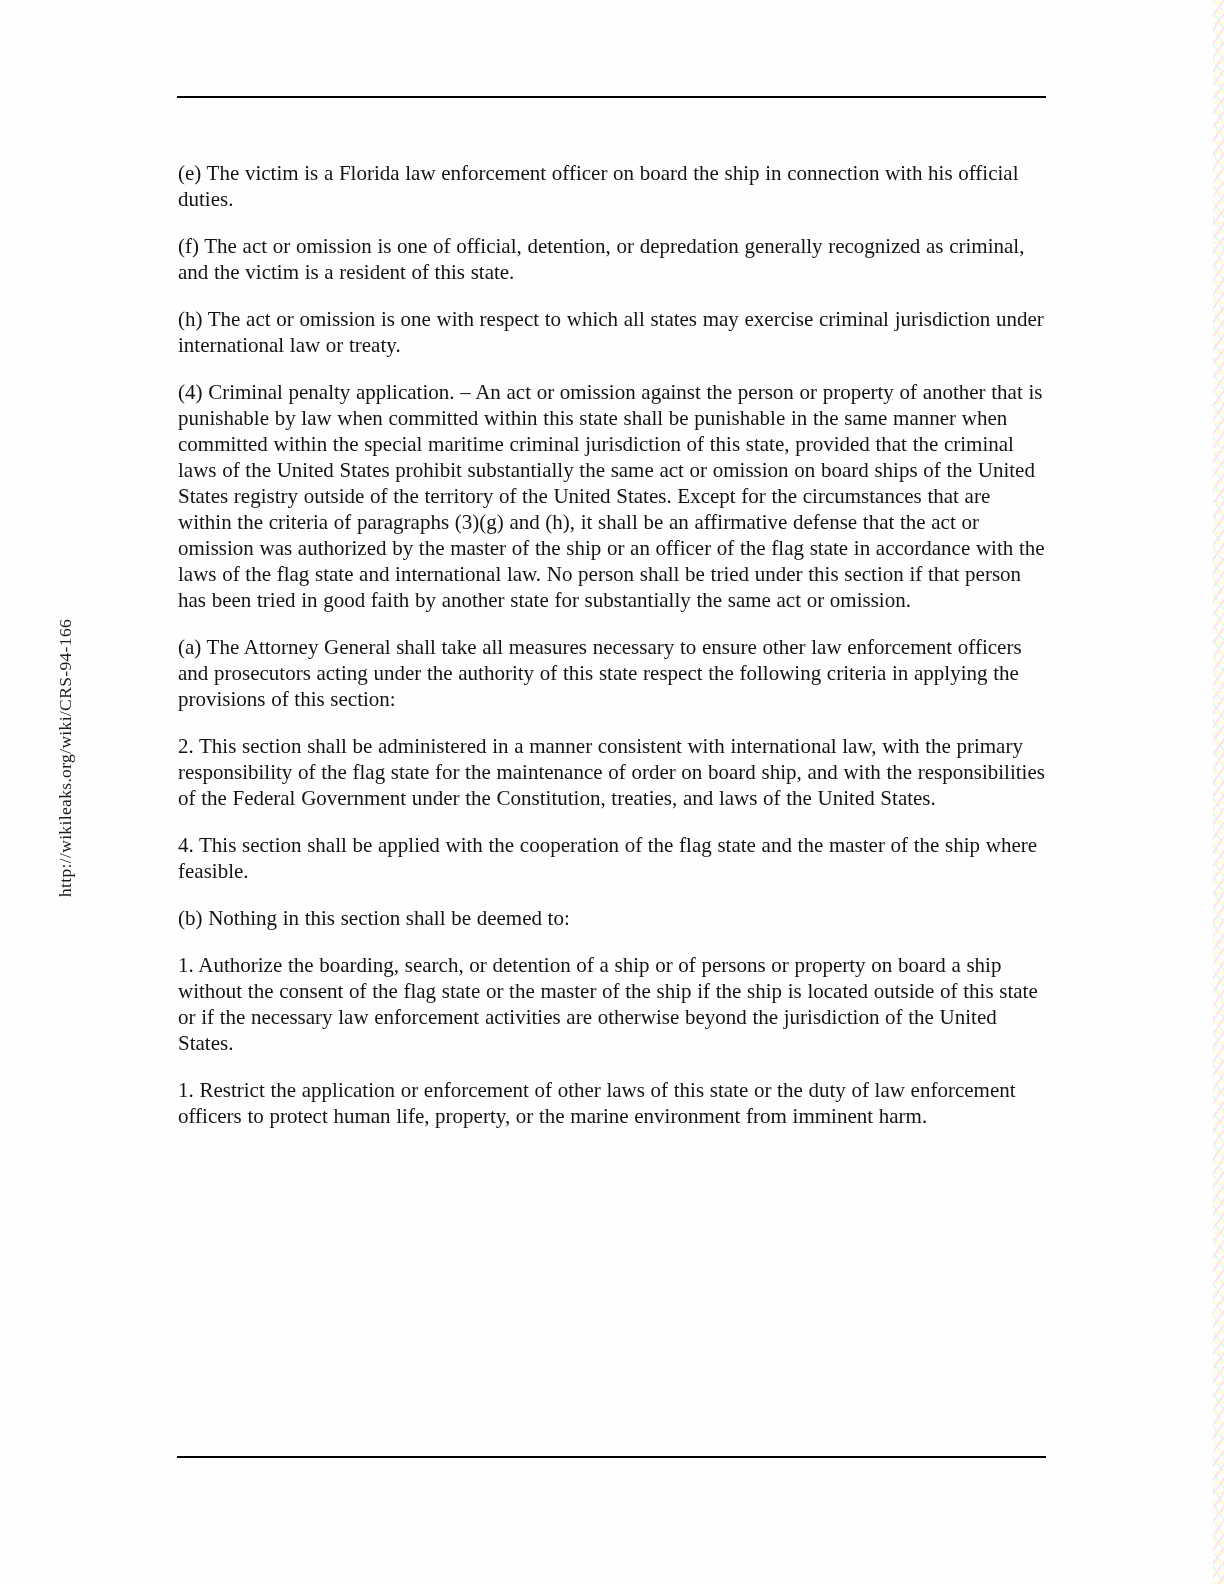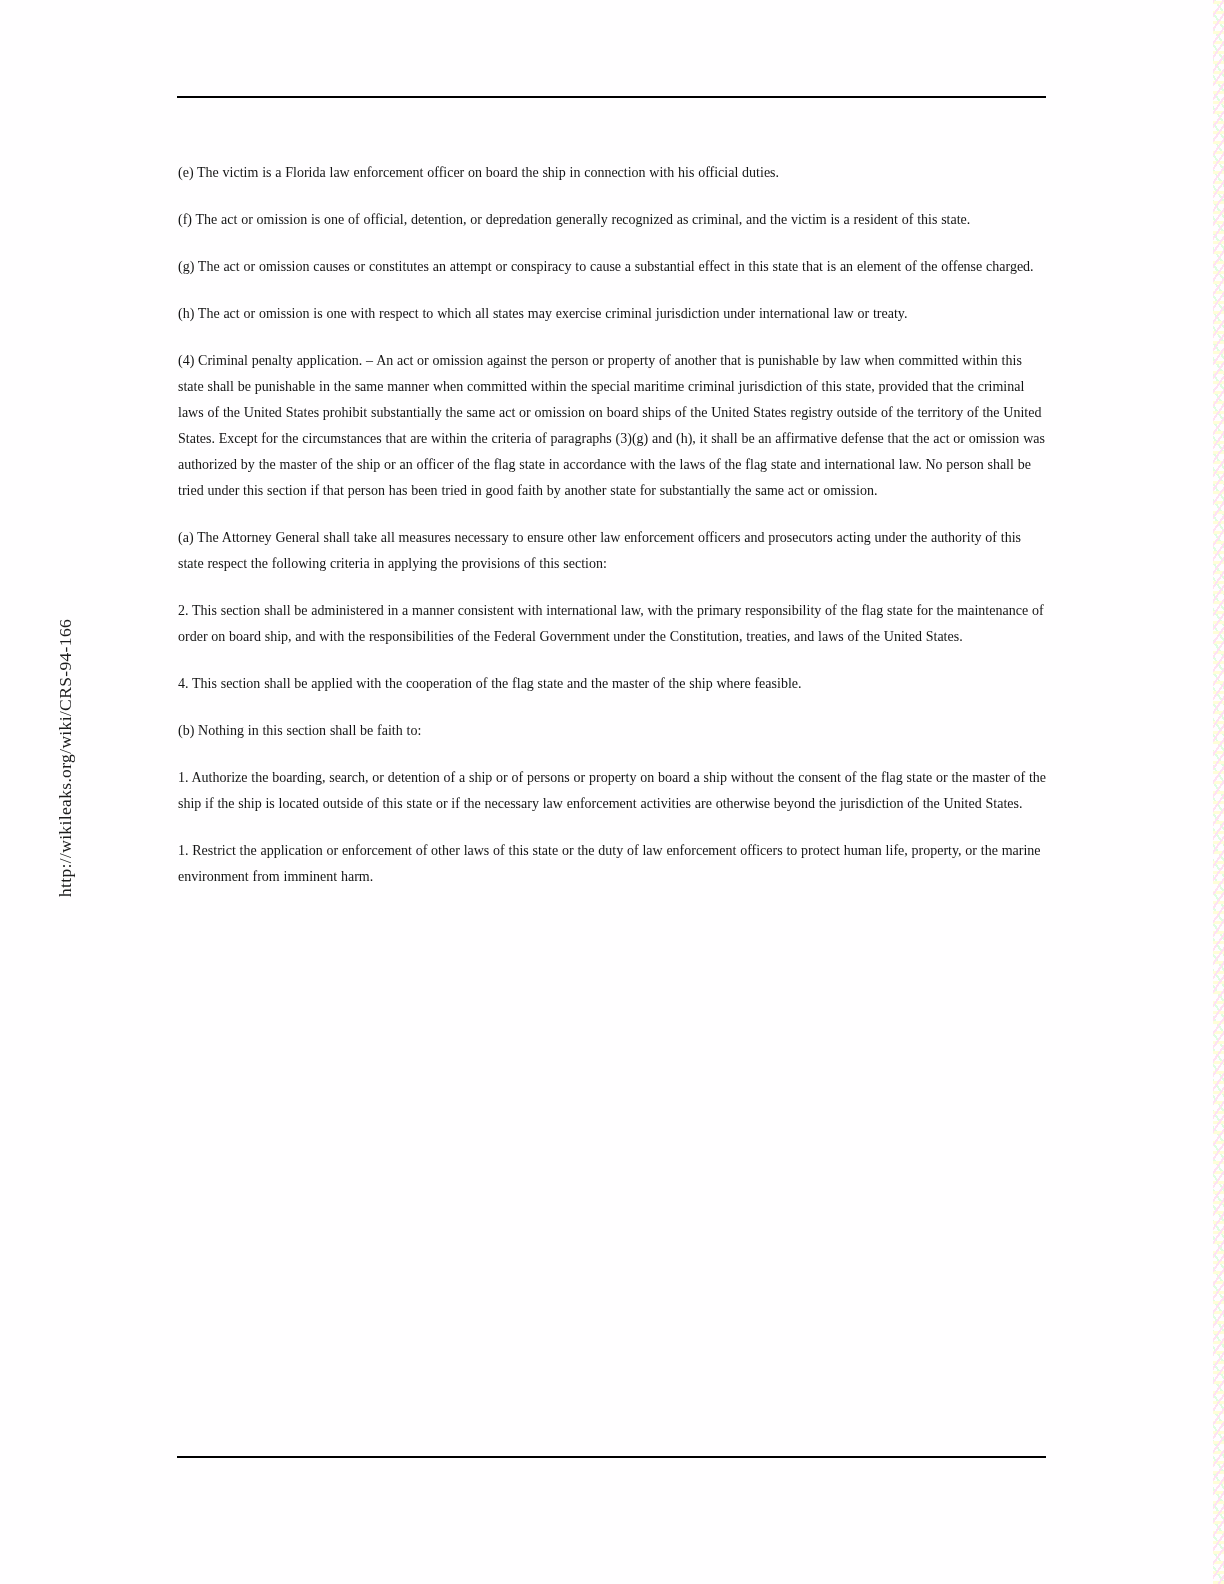--- a/index.html
+++ b/index.html
@@ -33,21 +33,21 @@
   
   .content {
     position: absolute;
     left: 178px;
     top: 160px;
     width: 870px;
     color: #141414;
   }
   .content p {
     margin: 0 0 21px 0;
-    font-size: 14px;
+    font-size: 21px;
     line-height: 26px;
     text-align: left;
     word-spacing: 0.02em;
   }
 
   
   .watermark {
     position: absolute;
     left: 54px;
     top: 758px;
@@ -81,26 +81,25 @@
 
   <div class="edge-pattern"></div>
 
   <div class="rule rule-top"></div>
 
   <div class="watermark">http://wikileaks.org/wiki/CRS-94-166</div>
 
   <div class="content">
     <p>(e) The victim is a Florida law enforcement officer on board the ship in connection with his official duties.</p>
     <p>(f) The act or omission is one of official, detention, or depredation generally recognized as criminal, and the victim is a resident of this state.</p>
-    <p>(g) The act or omission causes or constitutes an attempt or conspiracy to cause a substantial effect in this state that is an element of the offense charged.</p>
     <p>(h) The act or omission is one with respect to which all states may exercise criminal jurisdiction under international law or treaty.</p>
     <p>(4) Criminal penalty application. – An act or omission against the person or property of another that is punishable by law when committed within this state shall be punishable in the same manner when committed within the special maritime criminal jurisdiction of this state, provided that the criminal laws of the United States prohibit substantially the same act or omission on board ships of the United States registry outside of the territory of the United States. Except for the circumstances that are within the criteria of paragraphs (3)(g) and (h), it shall be an affirmative defense that the act or omission was authorized by the master of the ship or an officer of the flag state in accordance with the laws of the flag state and international law. No person shall be tried under this section if that person has been tried in good faith by another state for substantially the same act or omission.</p>
     <p>(a) The Attorney General shall take all measures necessary to ensure other law enforcement officers and prosecutors acting under the authority of this state respect the following criteria in applying the provisions of this section:</p>
     <p>2. This section shall be administered in a manner consistent with international law, with the primary responsibility of the flag state for the maintenance of order on board ship, and with the responsibilities of the Federal Government under the Constitution, treaties, and laws of the United States.</p>
     <p>4. This section shall be applied with the cooperation of the flag state and the master of the ship where feasible.</p>
-    <p>(b) Nothing in this section shall be faith to:</p>
+    <p>(b) Nothing in this section shall be deemed to:</p>
     <p>1. Authorize the boarding, search, or detention of a ship or of persons or property on board a ship without the consent of the flag state or the master of the ship if the ship is located outside of this state or if the necessary law enforcement activities are otherwise beyond the jurisdiction of the United States.</p>
     <p>1. Restrict the application or enforcement of other laws of this state or the duty of law enforcement officers to protect human life, property, or the marine environment from imminent harm.</p>
   </div>
 
   <div class="rule rule-bottom"></div>
 
 </div>
 
 </body></html>

